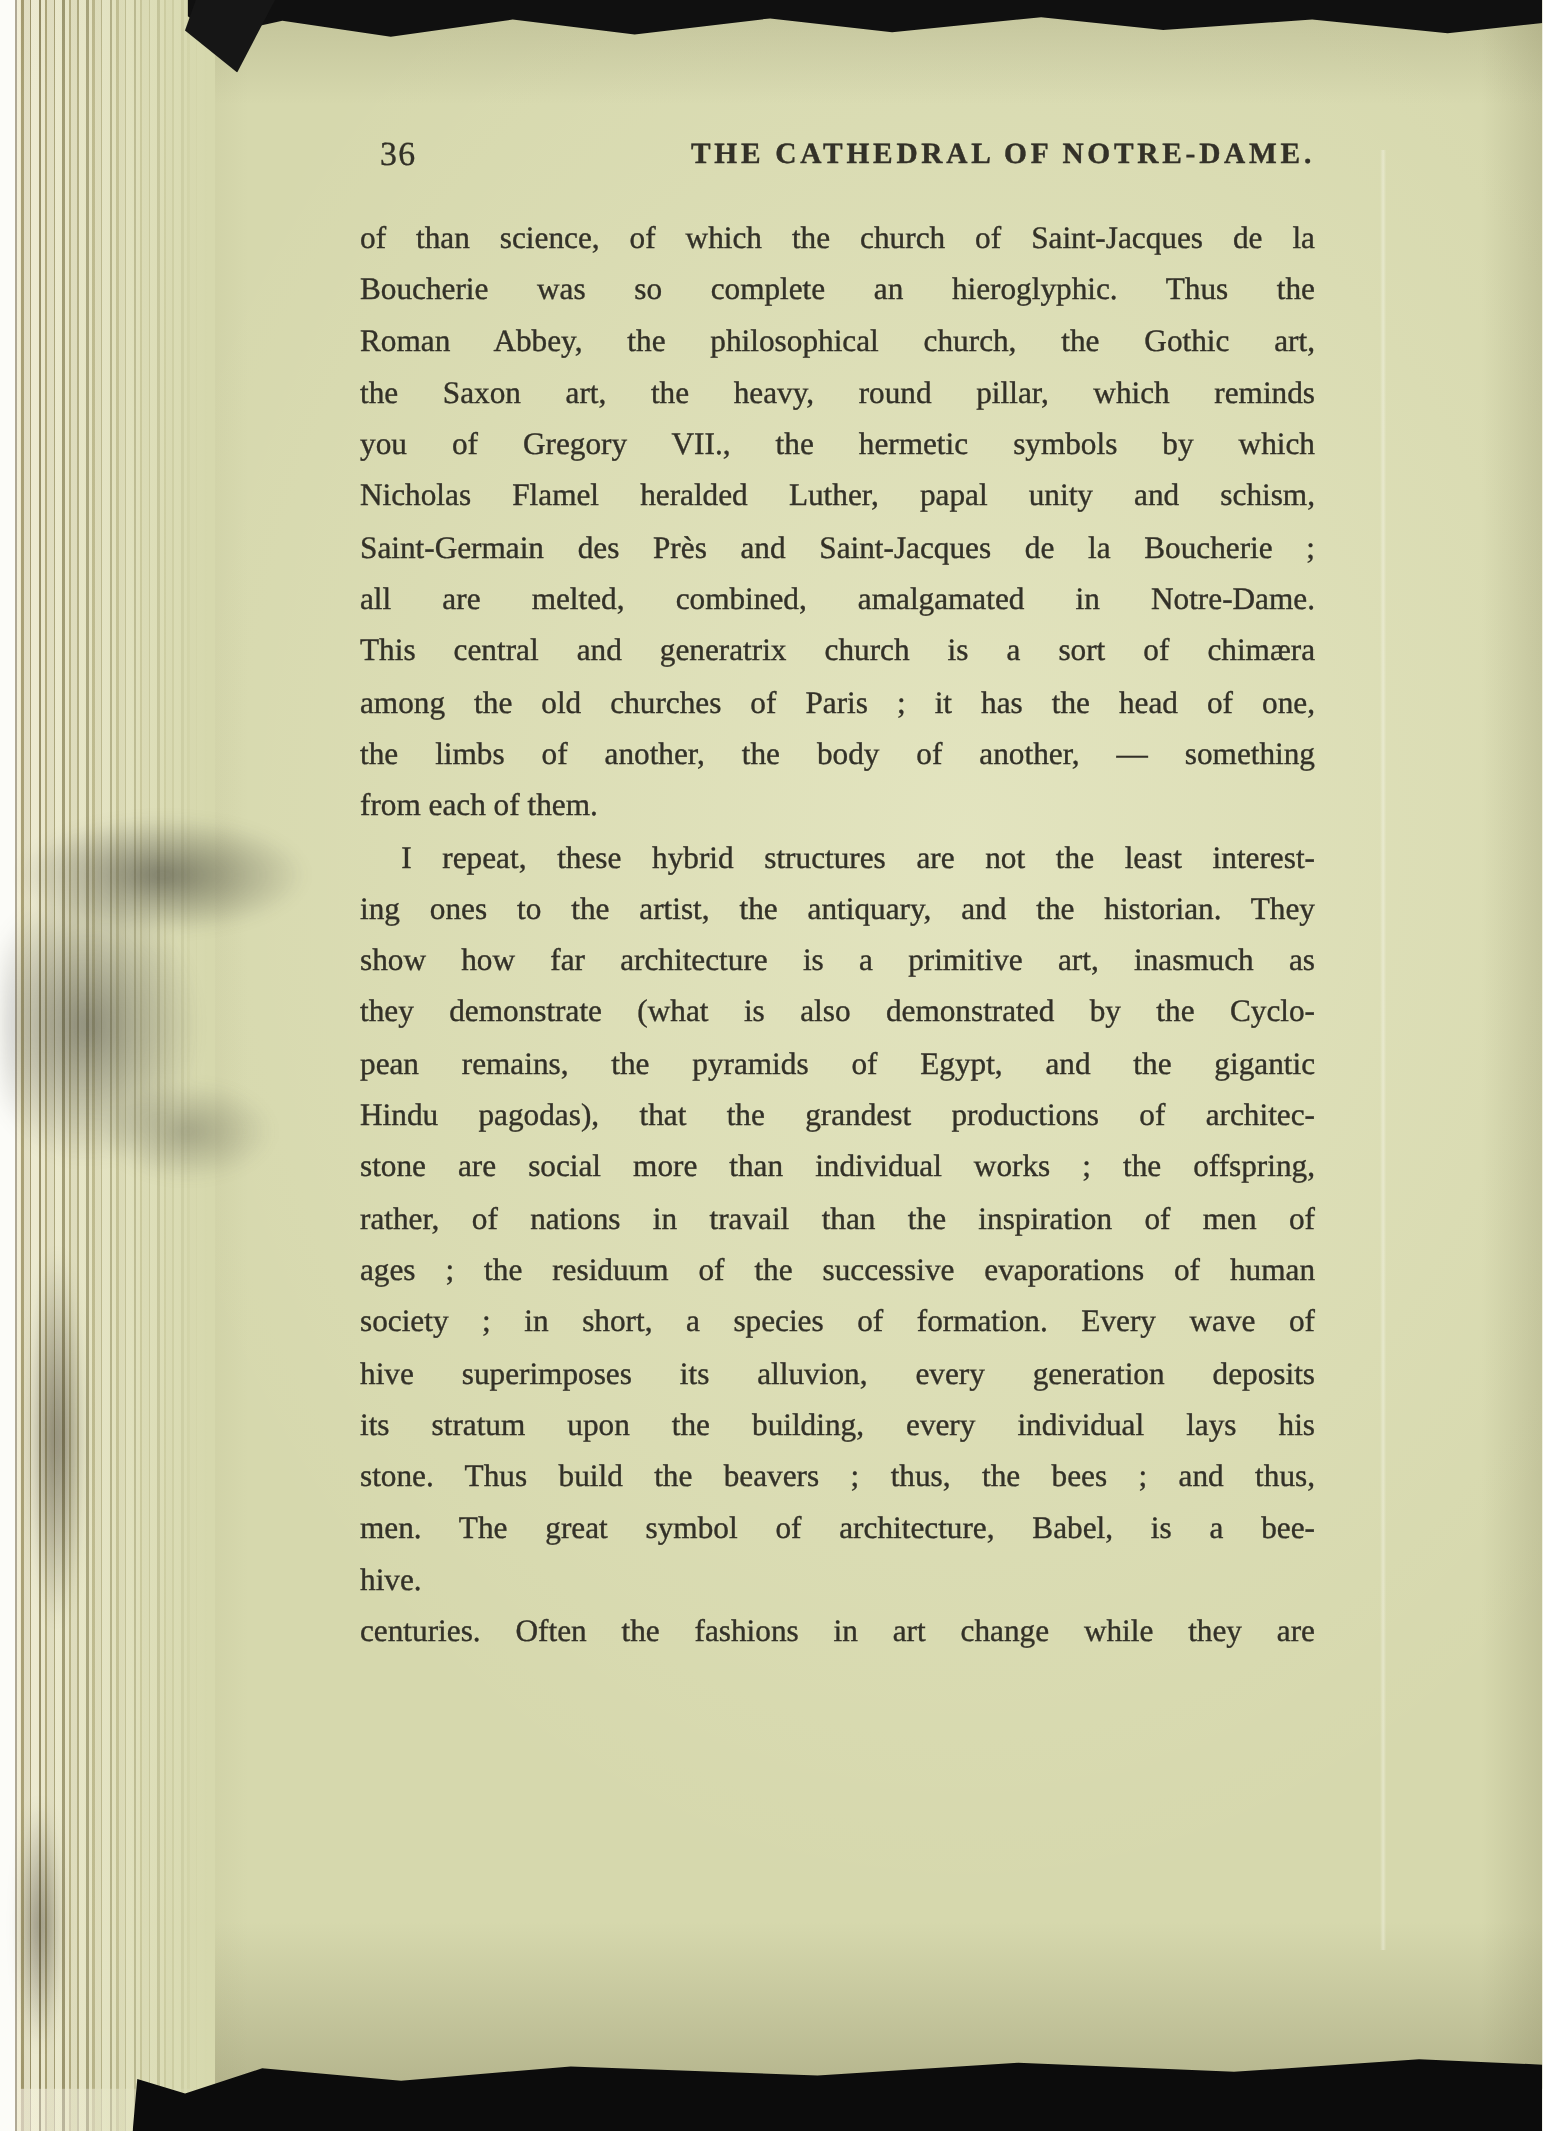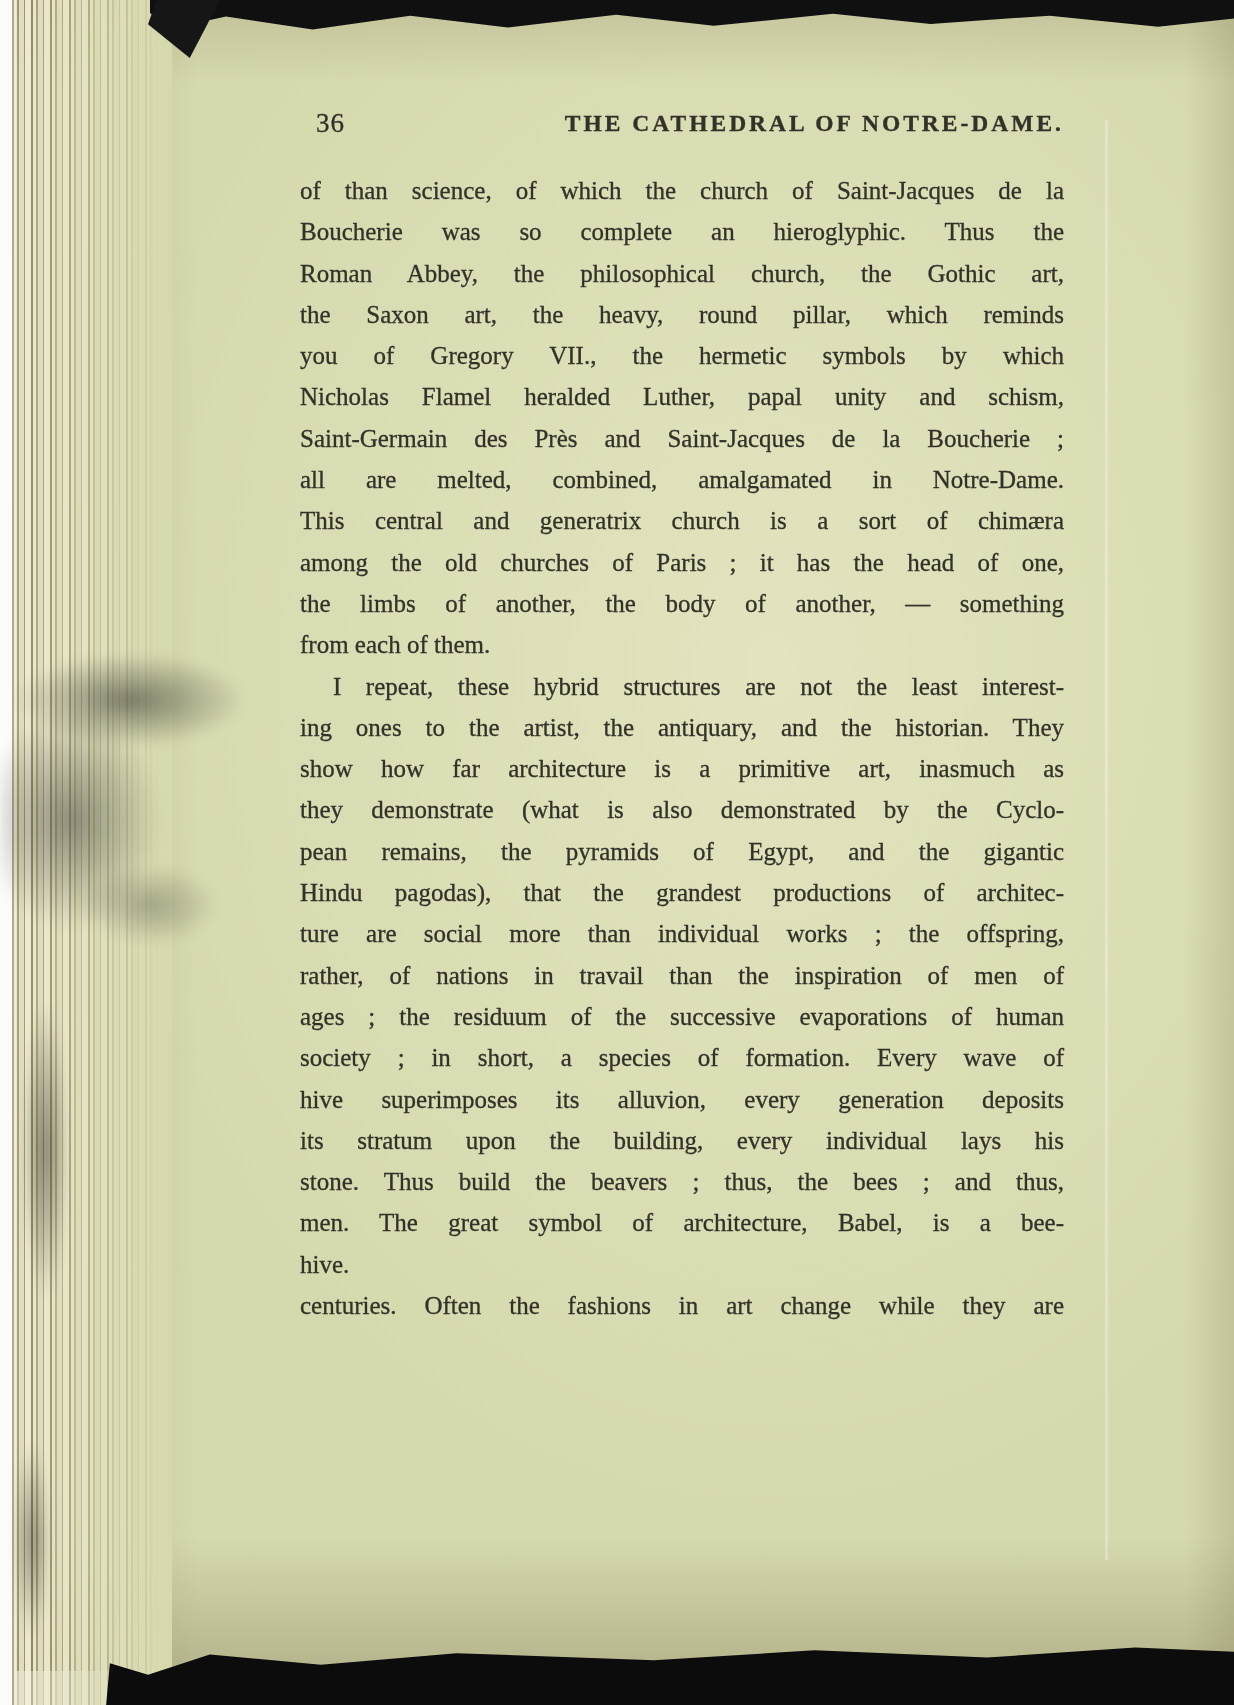--- a/index.html
+++ b/index.html
@@ -65,21 +65,21 @@
   .tear{
     position:absolute; top:0; left:148px; width:72px; height:58px; background:#161616;
     clip-path:polygon(12% 0,100% 0,58% 100%,0 42%);
   }
   .edge-bottom{
     position:absolute; bottom:0; left:0; width:100%; height:72px; background:#0c0c0c;
     clip-path:polygon(8.6% 100%,8.9% 42%,12% 58%,17% 30%,26% 44%,37% 28%,53% 38%,66% 24%,80% 34%,92% 20%,100% 26%,100% 100%);
   }
   
   .text-area{
-    position:absolute; left:300px; top:106px; width:764px; z-index:5;
+    position:absolute; left:288px; top:106px; width:764px; z-index:5;
     color:var(--ink);
     -webkit-text-stroke:0.3px;
   }
   .header{position:relative; height:44px;}
   .pagenum{
     position:absolute; left:16px; top:2px;
     font-size:27px; letter-spacing:1px;
   }
   .title{
     display:block; text-align:right;
@@ -128,21 +128,21 @@
         <div class="line">This central and generatrix church is a sort of chimæra</div>
         <div class="line">among the old churches of Paris ; it has the head of one,</div>
         <div class="line">the limbs of another, the body of another, — something</div>
         <div class="line last">from each of them.</div>
         <div class="line indent">I repeat, these hybrid structures are not the least interest-</div>
         <div class="line">ing ones to the artist, the antiquary, and the historian.  They</div>
         <div class="line">show how far architecture is a primitive art, inasmuch as</div>
         <div class="line">they demonstrate (what is also demonstrated by the Cyclo-</div>
         <div class="line">pean remains, the pyramids of Egypt, and the gigantic</div>
         <div class="line">Hindu pagodas), that the grandest productions of architec-</div>
-        <div class="line">ture are social more than individual works ; the offspring,</div>
+        <div class="line">stone are social more than individual works ; the offspring,</div>
         <div class="line">rather, of nations in travail than the inspiration of men of</div>
         <div class="line">ages ; the residuum of the successive evaporations of human</div>
         <div class="line">society ; in short, a species of formation.  Every wave of</div>
         <div class="line">hive superimposes its alluvion, every generation deposits</div>
         <div class="line">its stratum upon the building, every individual lays his</div>
         <div class="line">stone.  Thus build the beavers ; thus, the bees ; and thus,</div>
         <div class="line">men.  The great symbol of architecture, Babel, is a bee-</div>
         <div class="line last">hive.</div>
         <div class="line">centuries.  Often the fashions in art change while they are</div>
       </div>

